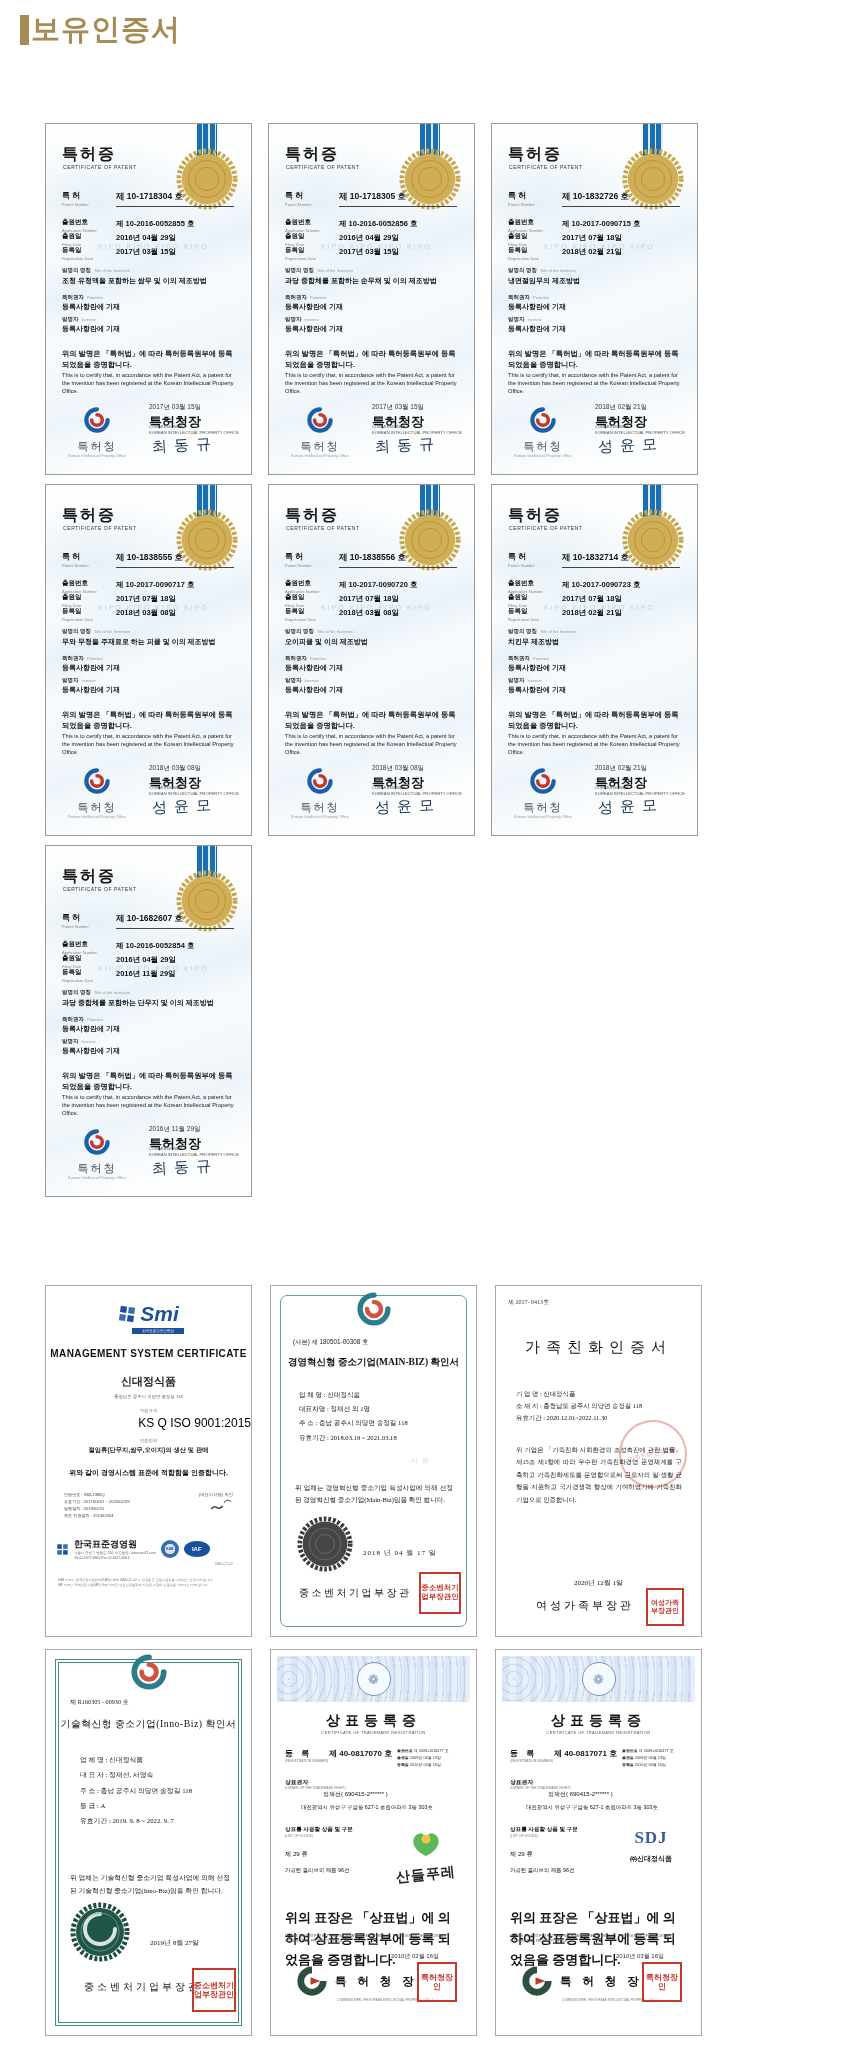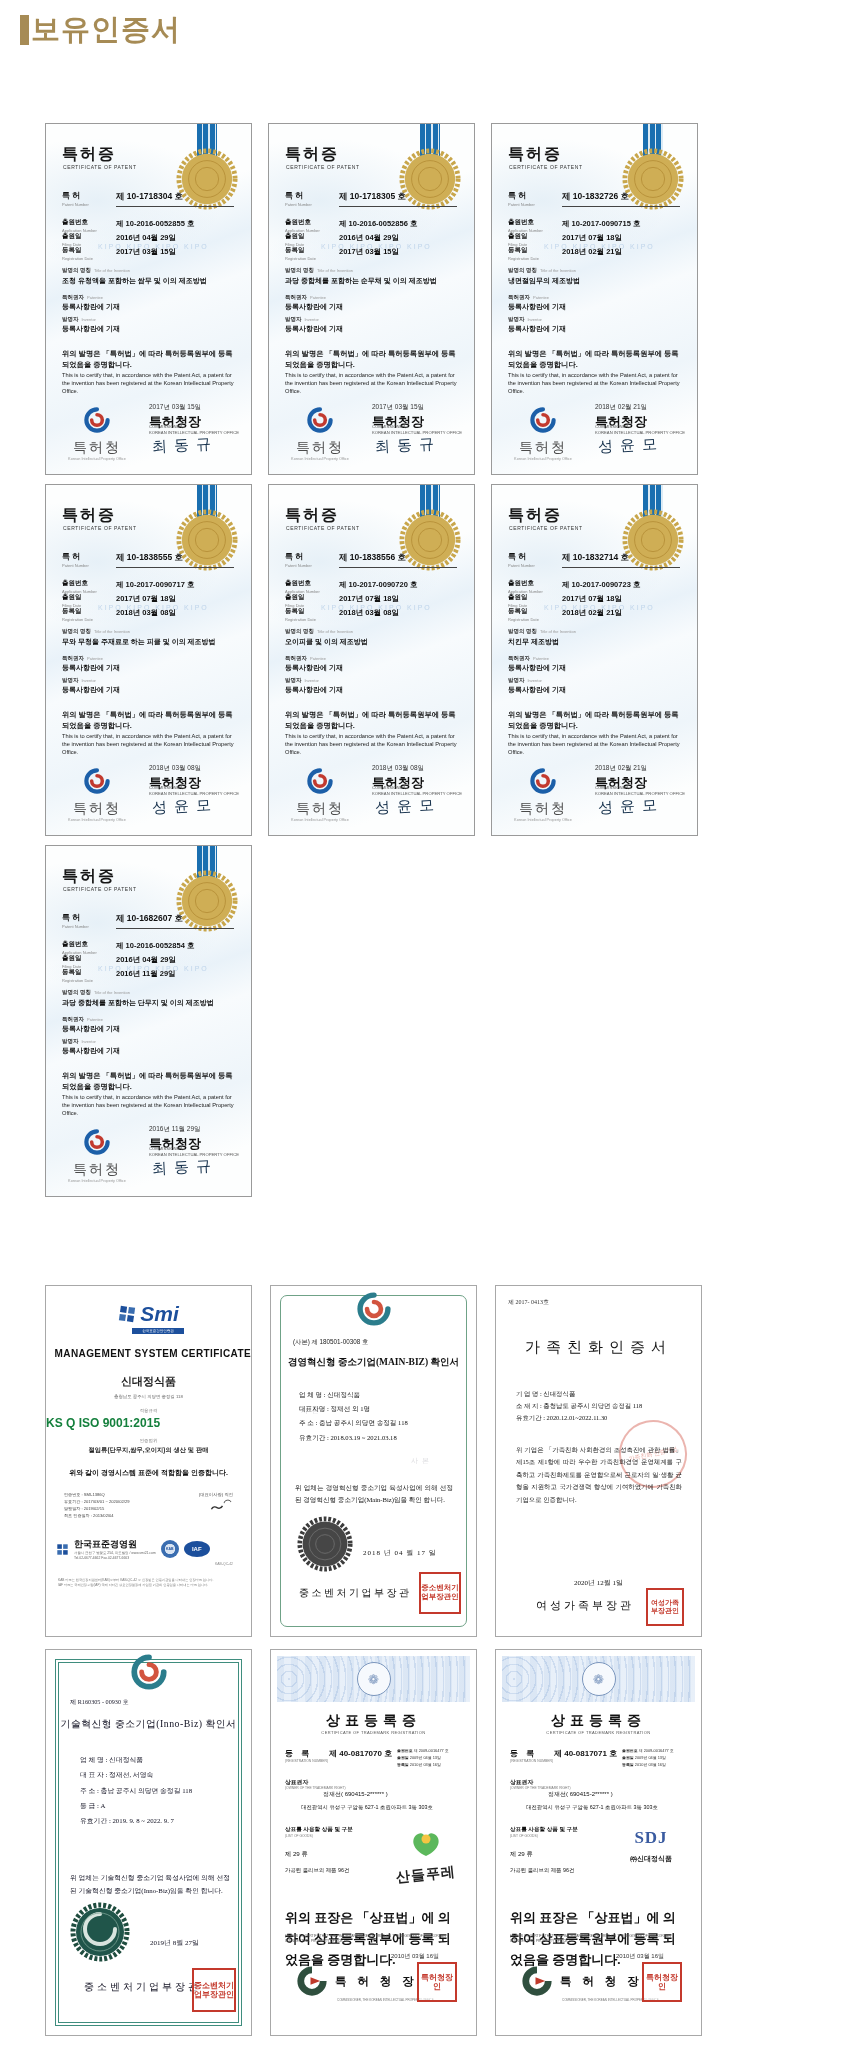--- a/index.html
+++ b/index.html
@@ -43,42 +43,42 @@
   .row-invr-l{top:192px;} .row-invr-v{top:200px;}
   .p-st-ko{position:absolute;left:16px;top:224px;width:176px;font-size:7.3px;font-weight:bold;
     line-height:1.55;color:#111;}
   .p-st-en{position:absolute;left:16px;top:248px;width:176px;font-size:5.7px;line-height:1.4;color:#222;}
   .p-date{position:absolute;left:103px;top:279px;font-size:6.5px;color:#333;}
   .p-comm{position:absolute;left:103px;top:289px;font-size:13px;font-weight:bold;color:#111;}
   .p-comm-en{position:absolute;left:103px;top:300px;font-size:4.2px;color:#555;line-height:1.4;width:95px;}
   .p-sig{position:absolute;left:106px;top:312px;font-size:15px;letter-spacing:7px;color:#17324d;
     font-family:"DejaVu Serif", serif;transform:rotate(-3deg);}
   .p-office{position:absolute;left:18px;top:283px;width:66px;text-align:center;}
-  .p-office .ko{font-size:14px;color:#4a4a4a;letter-spacing:2px;margin-top:2px;}
+  .p-office .ko{font-size:11px;color:#4a4a4a;letter-spacing:2px;margin-top:2px;}
   .p-office .en{font-size:3.8px;color:#999;line-height:1.3;}
 
   
   .bottom-section{position:absolute;left:45px;top:1285px;}
   .b-row{display:flex;gap:18px;}
   .b-row2{margin-top:12px;}
   .bcard{position:relative;width:205px;background:#fff;border:1px solid #a8a8a8;overflow:hidden;}
   .h350{height:350px;} .h385{height:385px;}
   .serif{font-family:"Liberation Serif", serif;}
 
   
   .smi-logo{position:absolute;left:0;right:0;top:16px;display:flex;justify-content:center;align-items:center;gap:4px;}
   .smi-word{font-size:21px;font-weight:bold;font-style:italic;color:#1c4f9c;}
   .smi-subbar{position:absolute;left:86px;top:42px;width:52px;height:6px;background:#1c4f9c;
     display:flex;align-items:center;justify-content:center;font-size:3.5px;color:#fff;}
-  .smi-title{position:absolute;left:0;right:0;top:62px;text-align:right;font-size:10px;font-weight:bold;
+  .smi-title{position:absolute;left:0;right:0;top:62px;text-align:center;font-size:10px;font-weight:bold;
     letter-spacing:0.4px;color:#111;}
   .smi-company{position:absolute;left:0;right:0;top:88px;text-align:center;font-size:11px;font-weight:bold;}
   .smi-addr{position:absolute;left:0;right:0;top:108px;text-align:center;font-size:4.4px;color:#666;}
   .smi-stdlab{position:absolute;left:0;right:0;top:122px;text-align:center;font-size:4.4px;color:#777;}
-  .smi-std{position:absolute;left:0;right:0;top:130px;text-align:left;font-size:12px;font-weight:bold;color:#15803d;}
+  .smi-std{position:absolute;left:0;right:0;top:130px;text-align:right;font-size:12px;font-weight:normal;color:#000000;}
   .smi-scopelab{position:absolute;left:0;right:0;top:152px;text-align:center;font-size:4.4px;color:#777;}
   .smi-scope{position:absolute;left:0;right:0;top:160px;text-align:center;font-size:6.3px;font-weight:bold;color:#222;}
   .smi-state{position:absolute;left:0;right:0;top:182px;text-align:center;font-size:7px;font-weight:bold;color:#111;}
   .smi-details{position:absolute;left:18px;top:206px;font-size:4.1px;color:#444;line-height:1.7;}
   .smi-signer{position:absolute;right:18px;top:206px;text-align:right;font-size:4.3px;color:#444;}
   .smi-squiggle{font-size:14px;color:#333;transform:rotate(-10deg);display:inline-block;}
   .smi-orgrow{position:absolute;left:10px;right:10px;top:252px;display:flex;align-items:center;gap:5px;}
   .smi-orgname{font-size:9px;font-weight:bold;color:#111;}
   .smi-orginfo{font-size:3.4px;color:#666;line-height:1.4;}
   .kab-badge{width:18px;height:18px;border-radius:50%;background:radial-gradient(circle,#d9e4f2 40%,#3a6db0 41%);

